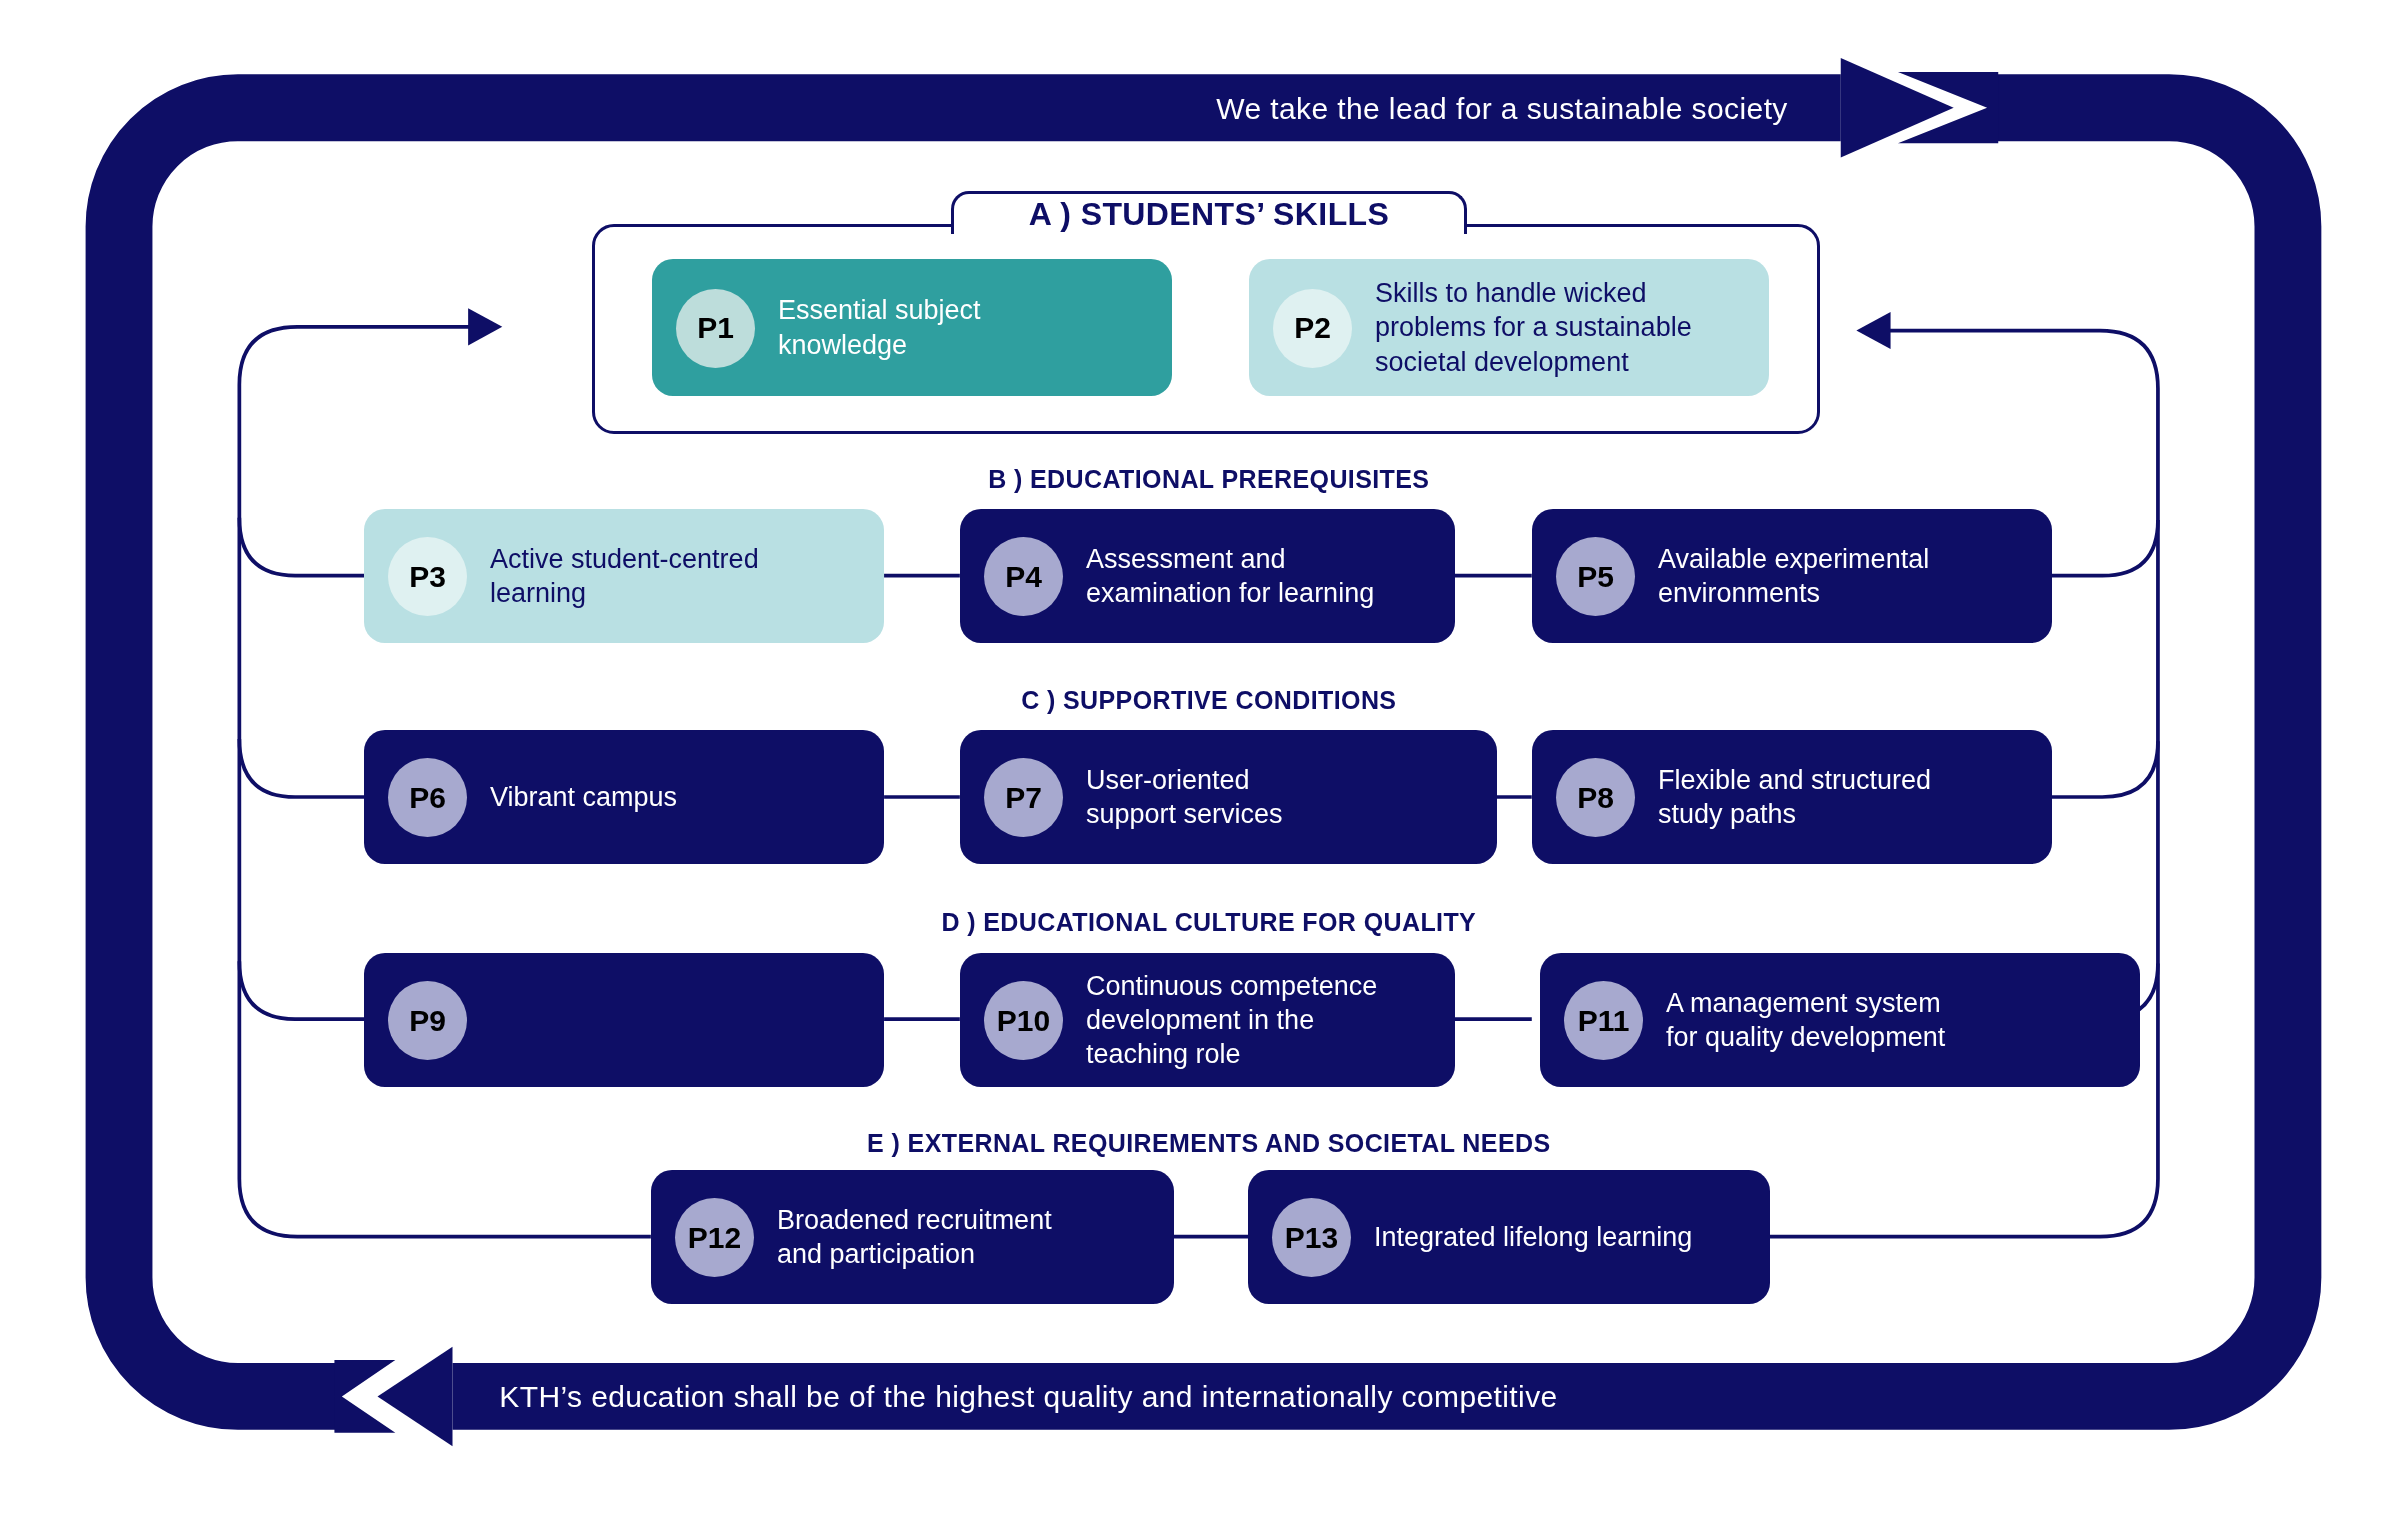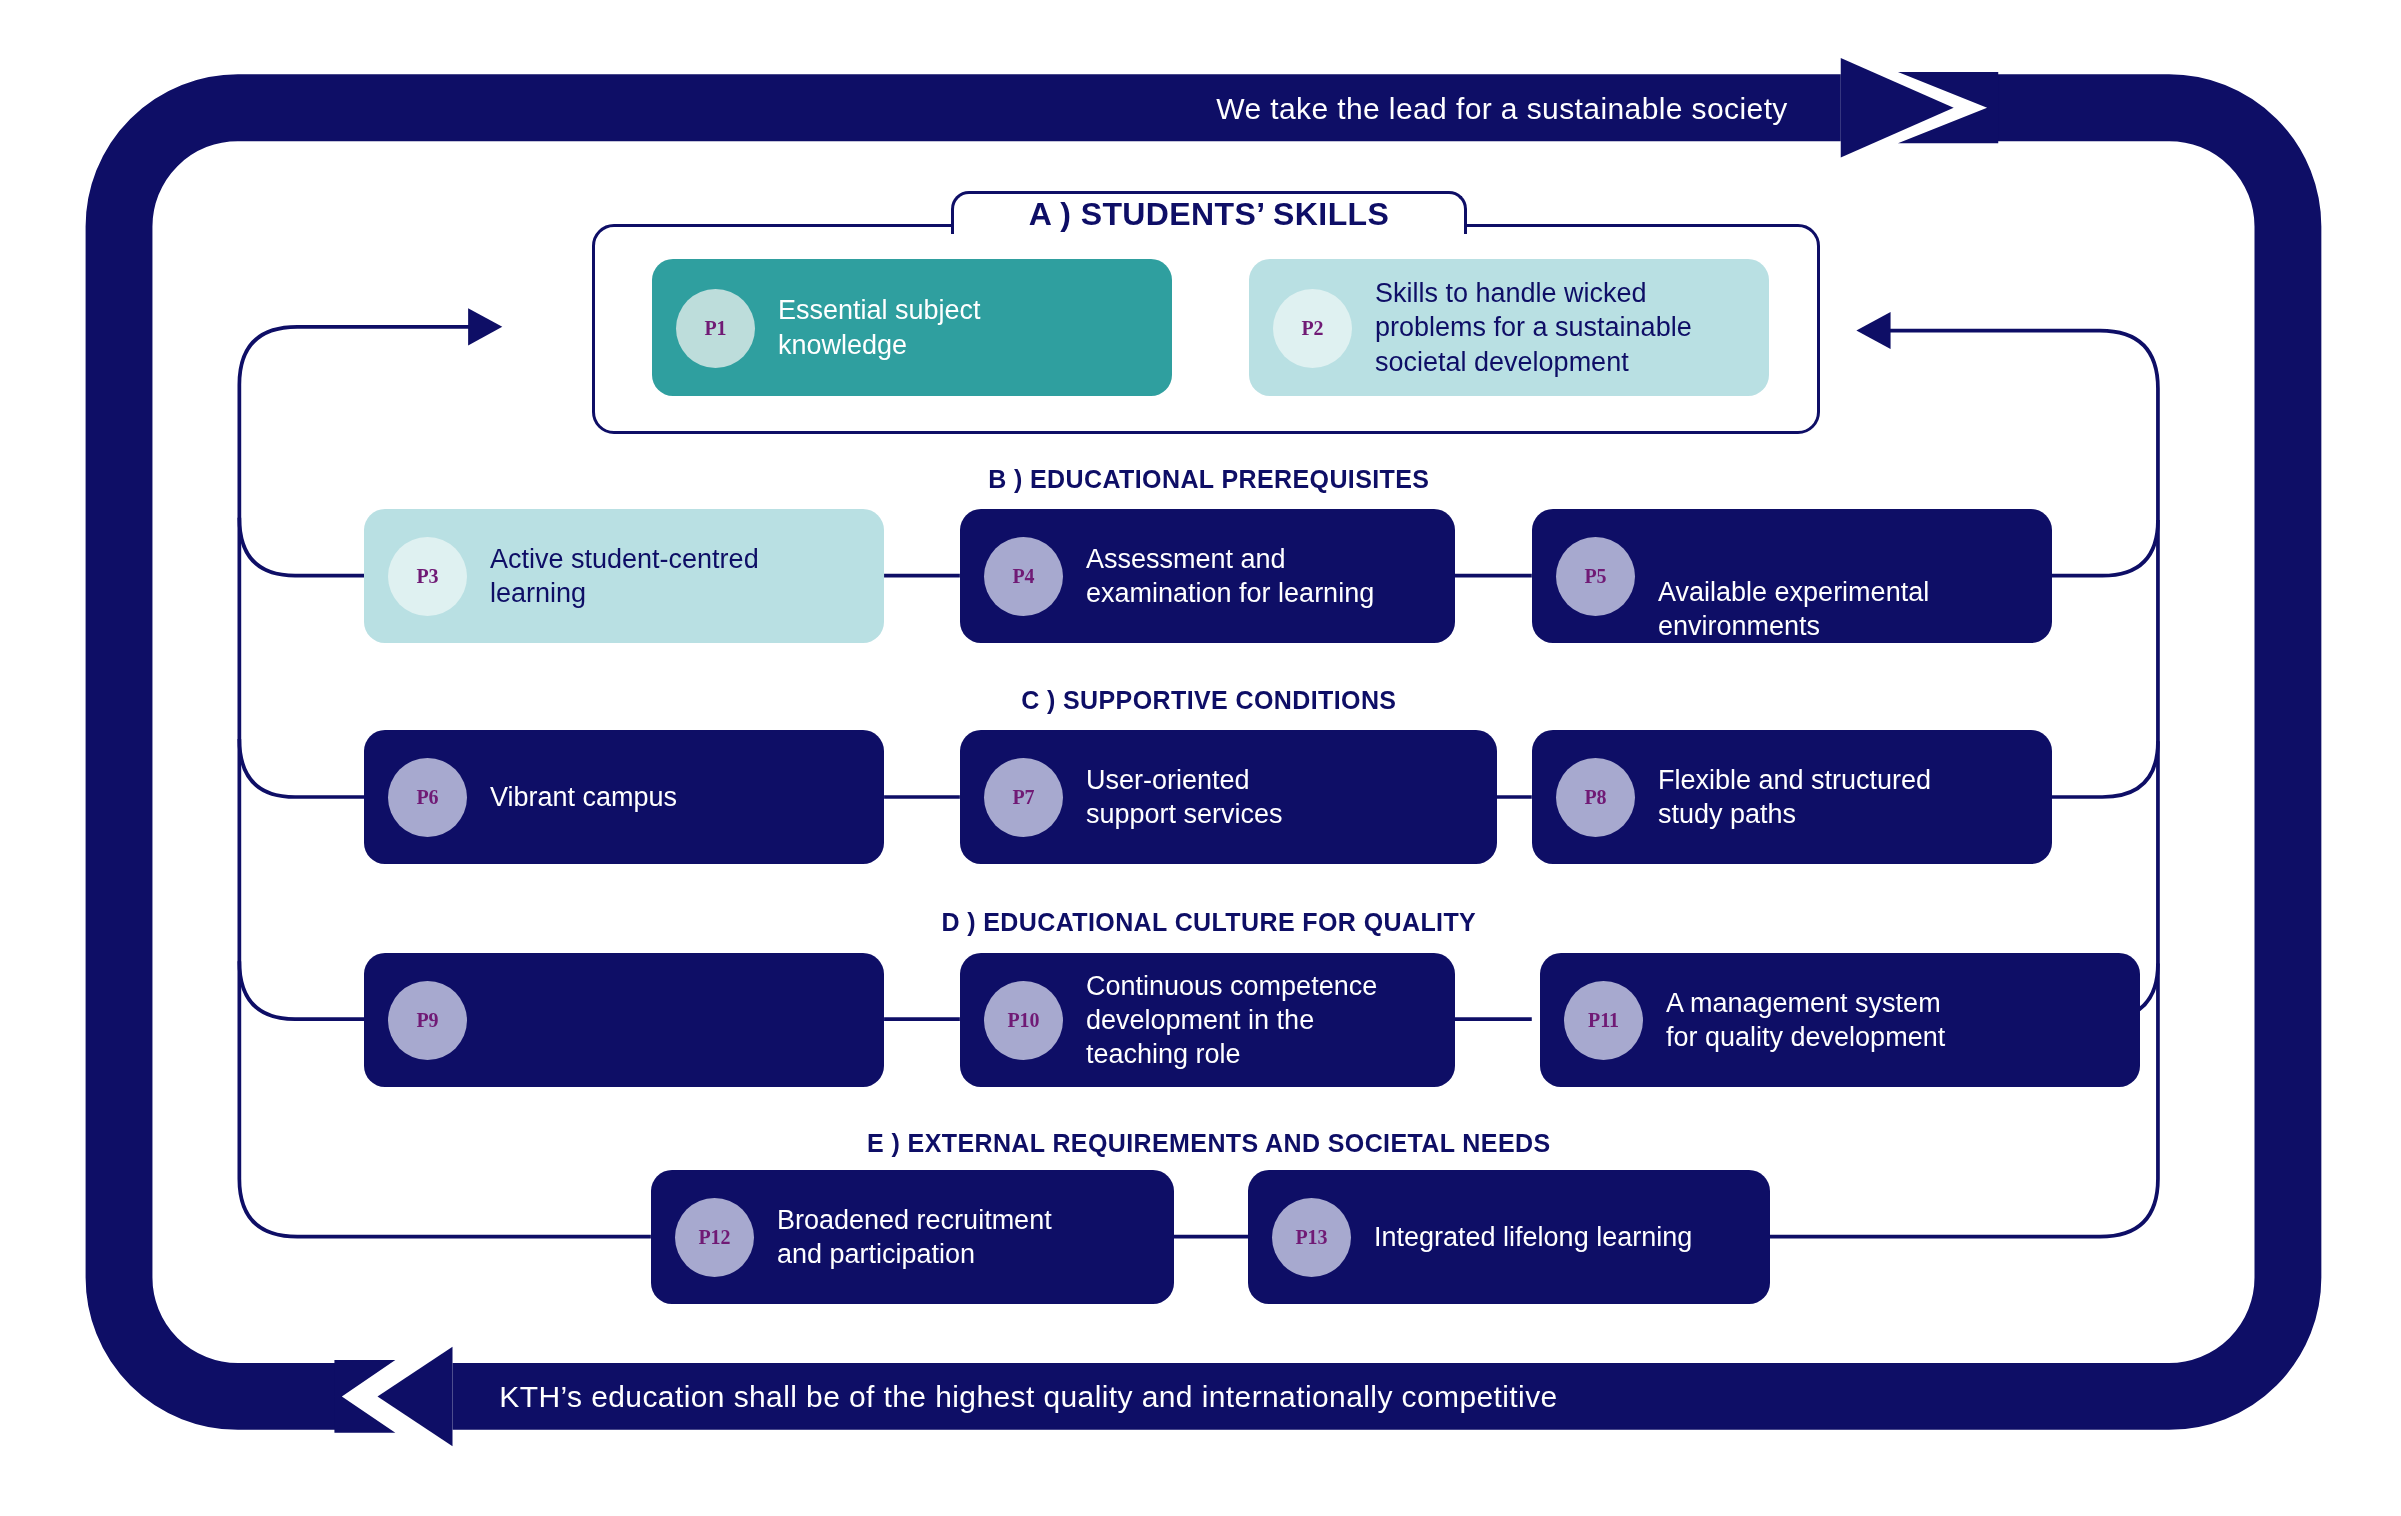--- a/index.html
+++ b/index.html
@@ -74,23 +74,22 @@
     font-weight:500;
     white-space:pre-line;
   }
   .pbox .pcircle{
     position:absolute;
     left:24px;top:50%;
     width:79px;height:79px;
     margin-top:-39px;
     border-radius:50%;
     display:flex;align-items:center;justify-content:center;
-    font-size:20px;font-weight:bold;
-    color:#701a75;
-    font-family:Liberation Serif, serif;
+    font-size:30px;font-weight:bold;
+    color:#000000;
   }
   .pbox.navy{background:#0e0e66;color:#ffffff;}
   .pbox.navy .pcircle{background:#a7a9cf;}
   .pbox.teal{background:#2f9f9f;color:#ffffff;}
   .pbox.teal .pcircle{background:#bddddb;}
   .pbox.light{background:#b9e0e3;color:#0e0e66;}
   .pbox.light .pcircle{background:#dff1f1;}
 </style>
 </head>
 <body>
@@ -158,21 +157,21 @@
   <div class="pbox light" style="left:364px;top:509px;width:520px;">
     <span class="pcircle">P3</span>
     <span class="ptext">Active student-centred
 learning</span>
   </div>
   <div class="pbox navy" style="left:960px;top:509px;width:495px;">
     <span class="pcircle">P4</span>
     <span class="ptext">Assessment and
 examination for learning</span>
   </div>
-  <div class="pbox navy" style="left:1532px;top:509px;width:520px;align-items:flex-end;">
+  <div class="pbox navy" style="left:1532px;top:509px;width:520px;">
     <span class="pcircle">P5</span>
     <span class="ptext">Available experimental
 environments</span>
   </div>
 
   <div class="pbox navy" style="left:364px;top:730px;width:520px;">
     <span class="pcircle">P6</span>
     <span class="ptext">Vibrant campus</span>
   </div>
   <div class="pbox navy" style="left:960px;top:730px;width:537px;">

